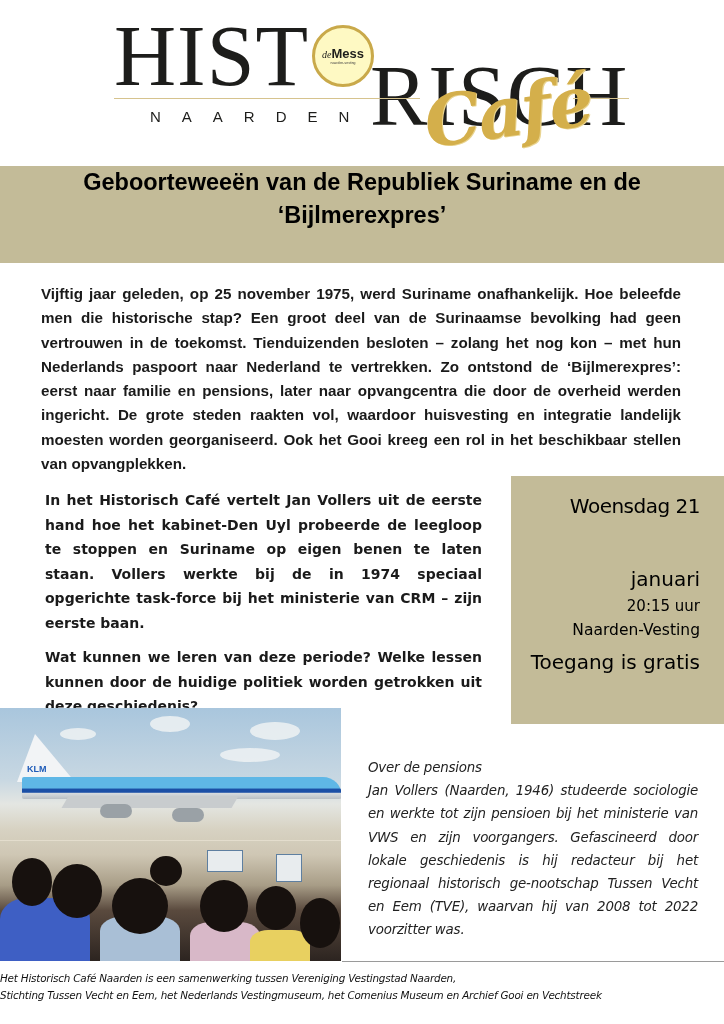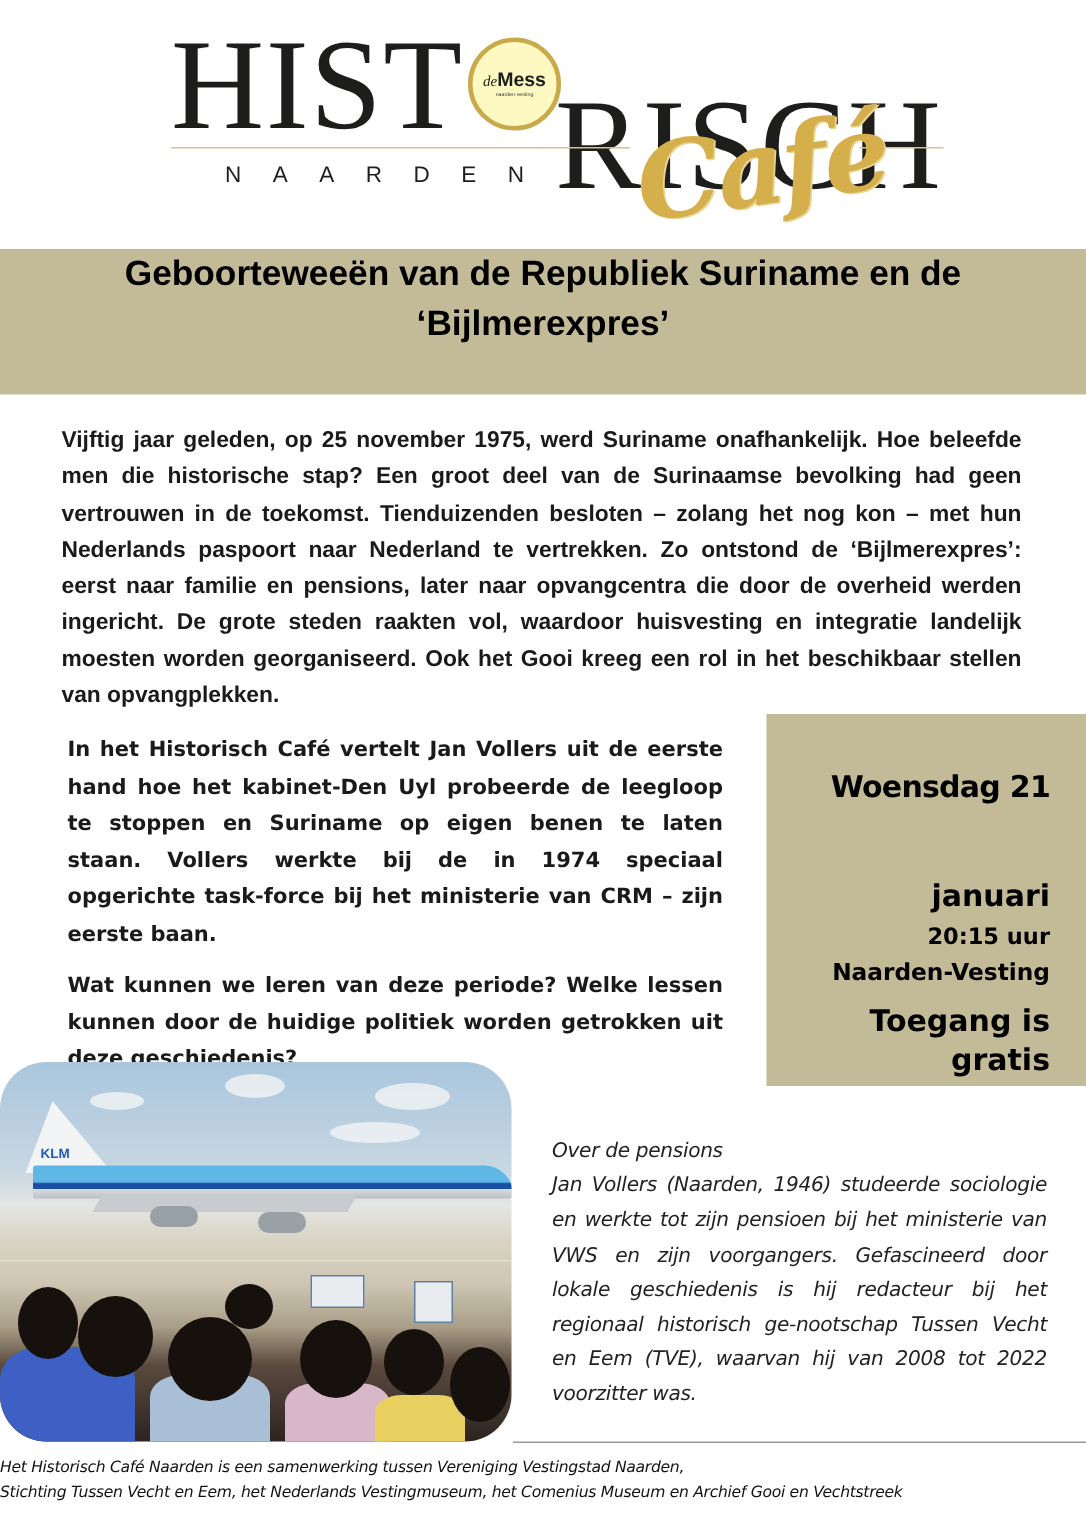--- a/index.html
+++ b/index.html
@@ -59,35 +59,34 @@
     .body-left {
       position: absolute; left: 45px; top: 488px; width: 437px;
       font-family: "DejaVu Sans", sans-serif; font-weight: bold; font-size: 14px;
       line-height: 24.5px; text-align: justify; color: #1a1a1a;
     }
     .body-left p + p { margin-top: 10px; }
 
     
     .event-box {
       position: absolute; left: 511px; top: 476px; width: 213px; height: 248px;
-      background: #c3bb98; padding: 34px 24px 0 10px; text-align: right;
-      font-family: "DejaVu Sans", sans-serif; font-weight: bold; color: #000;
+      background: #c3bb98; padding: 16px 24px 0 10px; text-align: right;
+      font-family: "DejaVu Sans", sans-serif; font-weight: normal; color: #000;
     }
     .event-box .day { font-size: 20px; line-height: 29px; letter-spacing: -0.5px; }
     .event-box .month { font-size: 20px; line-height: 29px; margin-top: 44px; }
     .event-box .time { font-size: 15px; line-height: 22px; margin-top: 1px; }
     .event-box .venue { font-size: 16px; line-height: 26px; margin-top: 10px; }
     .event-box .place { font-size: 15.5px; line-height: 26px; }
     .event-box .entry { font-size: 20px; line-height: 26px; margin-top: 6px; }
 
     
     .photo {
       position: absolute; left: 0; top: 708px; width: 341px; height: 253px; overflow: hidden;
       background: linear-gradient(180deg, #a9c6dd 0%, #c7d7e2 28%, #e4e6e2 38%, #d7d2c2 48%, #cfc7b4 58%, #a89d87 70%, #5a4a3e 80%, #2c2420 100%);
-      border-radius: 31px;
     }
     .photo .cloud { position: absolute; background: #eef2f3; border-radius: 50%; opacity: .85; }
     .photo .fuselage {
       position: absolute; left: 22px; top: 69px; width: 320px; height: 22px;
       background: linear-gradient(180deg, #5fb7e6 0%, #5fb7e6 50%, #1b4fa6 55%, #1b4fa6 70%, #d9dde0 72%, #b9bfc4 100%);
       border-radius: 4px 40px 6px 4px;
     }
     .photo .tail {
       position: absolute; left: 17px; top: 26px; width: 0; height: 0;
       border-left: 18px solid transparent; border-right: 40px solid transparent;

